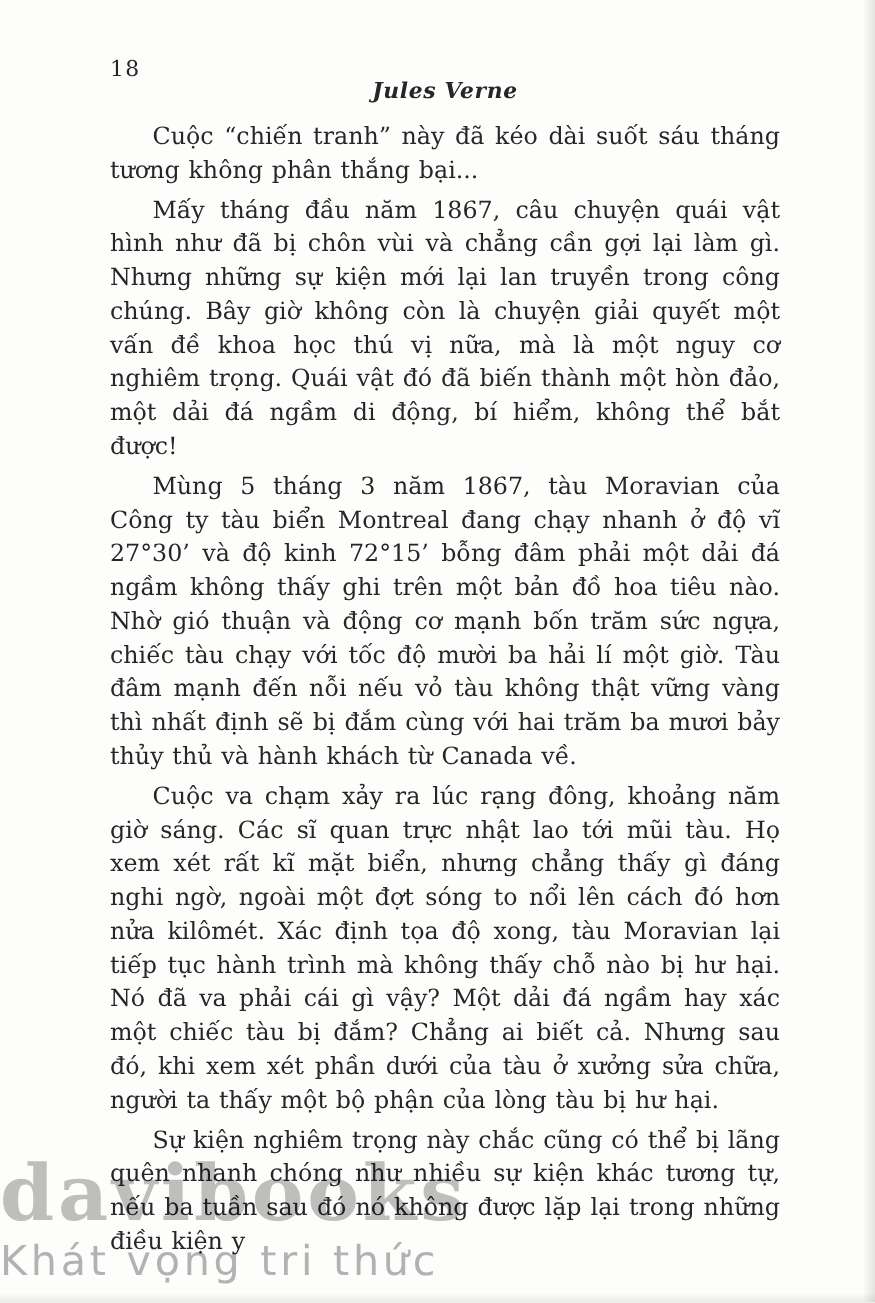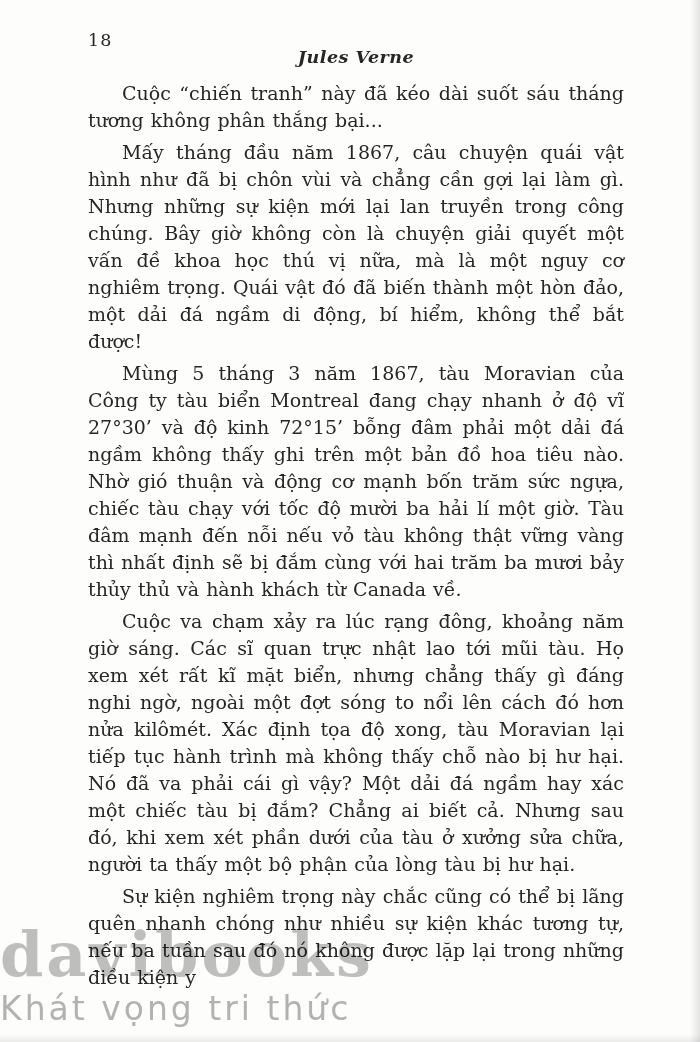--- a/index.html
+++ b/index.html
@@ -3,21 +3,21 @@
 <meta charset="utf-8">
 <style>
   html, body { margin: 0; padding: 0; background: #e8e8e8; }
   .page {
     position: relative;
     width: 700px;
     height: 1042px;
     margin: 0 auto;
     background: #fdfdfc;
     box-sizing: border-box;
-    padding: 30px 76px 0 88px;
+    padding: 46px 76px 0 88px;
     font-family: "DejaVu Serif", "Liberation Serif", serif;
     color: #262626;
     overflow: hidden;
   }
   
   .page::after {
     content: "";
     position: absolute;
     top: 0; right: 0; bottom: 0;
     width: 10px;

